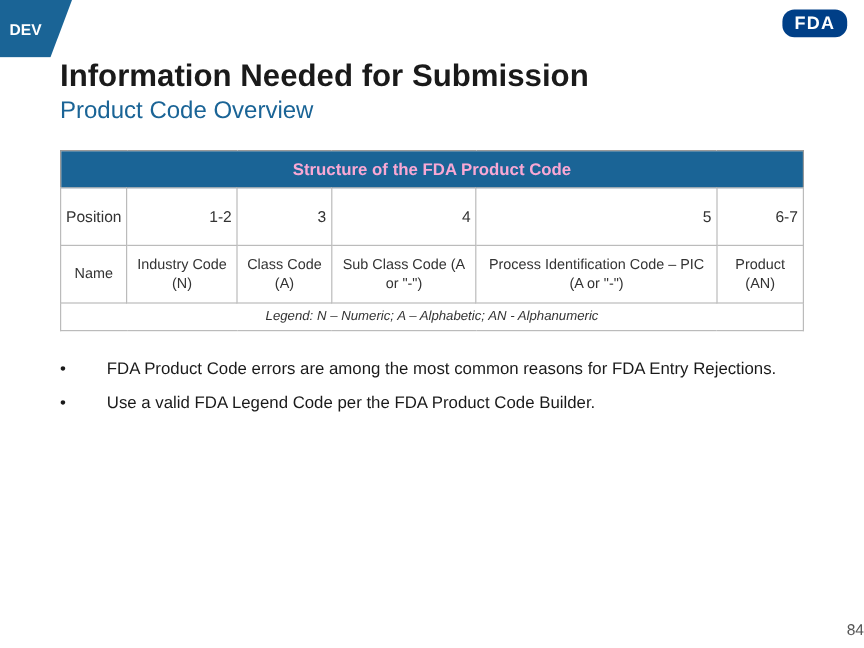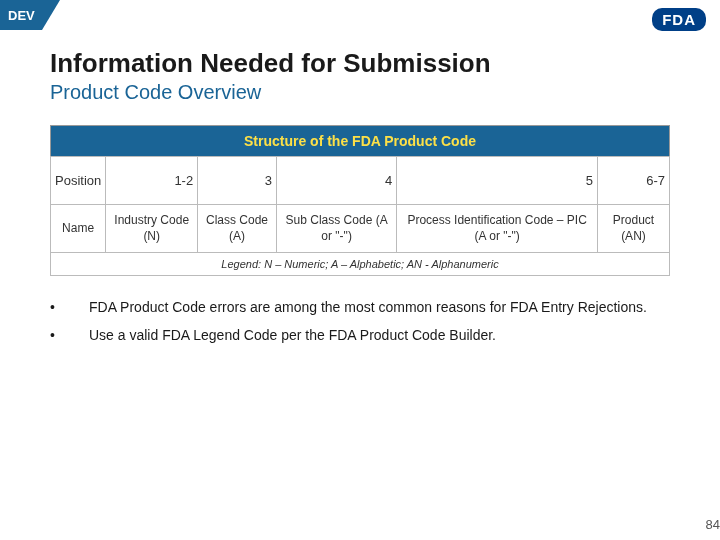--- a/index.html
+++ b/index.html
@@ -12,21 +12,21 @@
       position: relative;
       overflow: hidden;
     }
 
     
     #dev-banner {
       position: absolute;
       top: 0;
       left: 0;
       width: 60px;
-      height: 30px;
+      height: 48px;
       background: #1a6496;
       clip-path: polygon(0 0, 100% 0, 70% 100%, 0 100%);
       display: flex;
       align-items: center;
       justify-content: flex-start;
       padding-left: 8px;
     }
     #dev-banner span {
       color: #ffffff;
       font-size: 13px;
@@ -79,21 +79,21 @@
     }
 
     .fda-table {
       width: 100%;
       border-collapse: collapse;
       border: 1px solid #999;
     }
 
     .table-header-row td {
       background: #1a6496;
-      color: #fde047;
+      color: #f9a8d4;
       text-align: center;
       font-size: 14px;
       font-weight: bold;
       padding: 7px 4px;
     }
 
     .position-row td {
       border: 1px solid #bbb;
       text-align: right;
       font-size: 13px;

